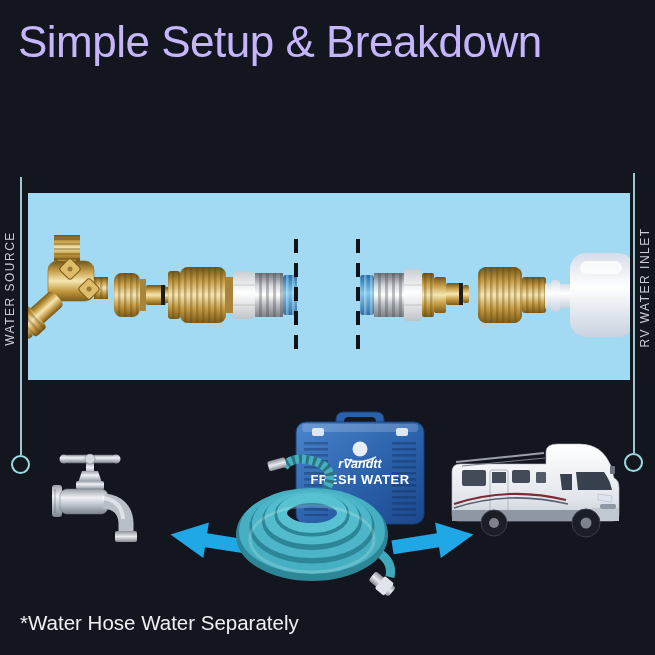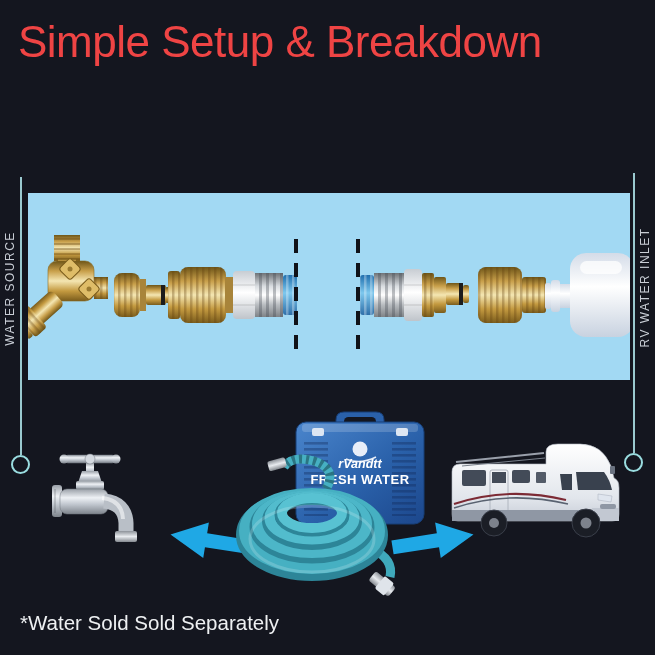--- a/index.html
+++ b/index.html
@@ -2,21 +2,21 @@
 <html><head>
 <meta charset="utf-8">
 <style>
   html,body{margin:0;padding:0;background:#14161f;}
   .poster{
     position:relative;width:655px;height:655px;background:#14161f;overflow:hidden;
     font-family:"Liberation Sans","DejaVu Sans",sans-serif;
   }
   .title{
     position:absolute;left:18px;top:17px;margin:0;
-    font-size:44px;font-weight:500;letter-spacing:-0.5px;color:#ef4444;white-space:nowrap;
+    font-size:44px;font-weight:500;letter-spacing:-0.5px;color:#c4b5fd;white-space:nowrap;
   }
   .subtitle{
     position:absolute;left:19px;top:72px;
     font-size:29px;font-weight:400;letter-spacing:-0.3px;color:#e9ebef;white-space:nowrap;
   }
   .vlabel{
     position:absolute;width:160px;height:15px;text-align:center;
     font-size:12px;font-weight:400;letter-spacing:1.5px;color:#c9ced6;
     transform:rotate(-90deg);white-space:nowrap;
   }
@@ -296,14 +296,14 @@
       <path d="M150,52 L164,54 L163,60 L150,58 Z" fill="#dfe5ee" stroke="#a7adba" stroke-width="0.5"></path>
       <rect x="152" y="62" width="16" height="5" rx="2" fill="#8f97a4"></rect>
       <rect x="162" y="24" width="5" height="8" rx="1" fill="#6a7280"></rect>
       <circle cx="46" cy="81" r="13" fill="#1b1e26" stroke="#3a3f4a"></circle>
       <circle cx="46" cy="81" r="5" fill="#7d828c"></circle>
       <circle cx="138" cy="81" r="14" fill="#1b1e26" stroke="#3a3f4a"></circle>
       <circle cx="138" cy="81" r="5.5" fill="#7d828c"></circle>
     </g>
   </svg>
 
-  <div class="footnote">*Water Sold Sold Separately</div>
+  <div class="footnote">*Water Hose Water Separately</div>
 </div>
 
 </body></html>

